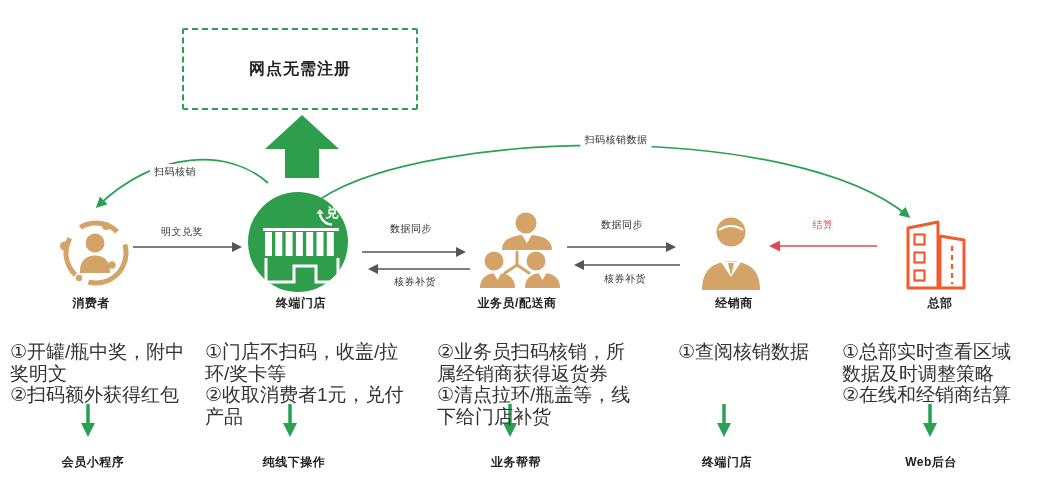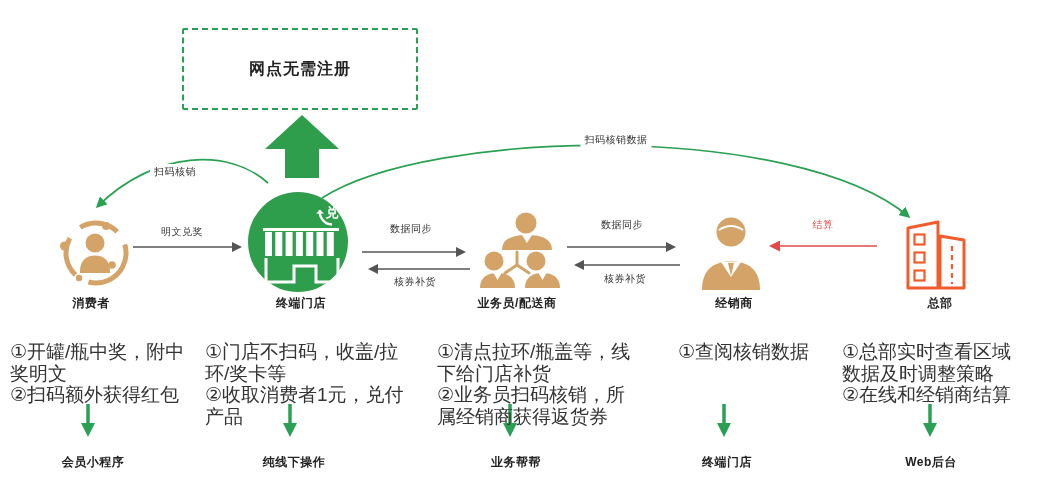--- a/index.html
+++ b/index.html
@@ -172,22 +172,22 @@
 
   <div class="notes" style="left:10px;width:178px">
     <div>①开罐/瓶中奖，附中奖明文</div>
     <div>②扫码额外获得红包</div>
   </div>
   <div class="notes" style="left:205px;width:205px">
     <div>①门店不扫码，收盖/拉环/奖卡等</div>
     <div>②收取消费者1元，兑付产品</div>
   </div>
   <div class="notes" style="left:437px;width:205px">
+    <div>②业务员扫码核销，所属经销商获得返货券</div>
     <div>①清点拉环/瓶盖等，线下给门店补货</div>
-    <div>②业务员扫码核销，所属经销商获得返货券</div>
   </div>
   <div class="notes" style="left:678px;width:170px">
     <div>①查阅核销数据</div>
   </div>
   <div class="notes" style="left:842px;width:188px">
     <div>①总部实时查看区域数据及时调整策略</div>
     <div>②在线和经销商结算</div>
   </div>
 
   <div class="platform-label" style="left:93px">会员小程序</div>

